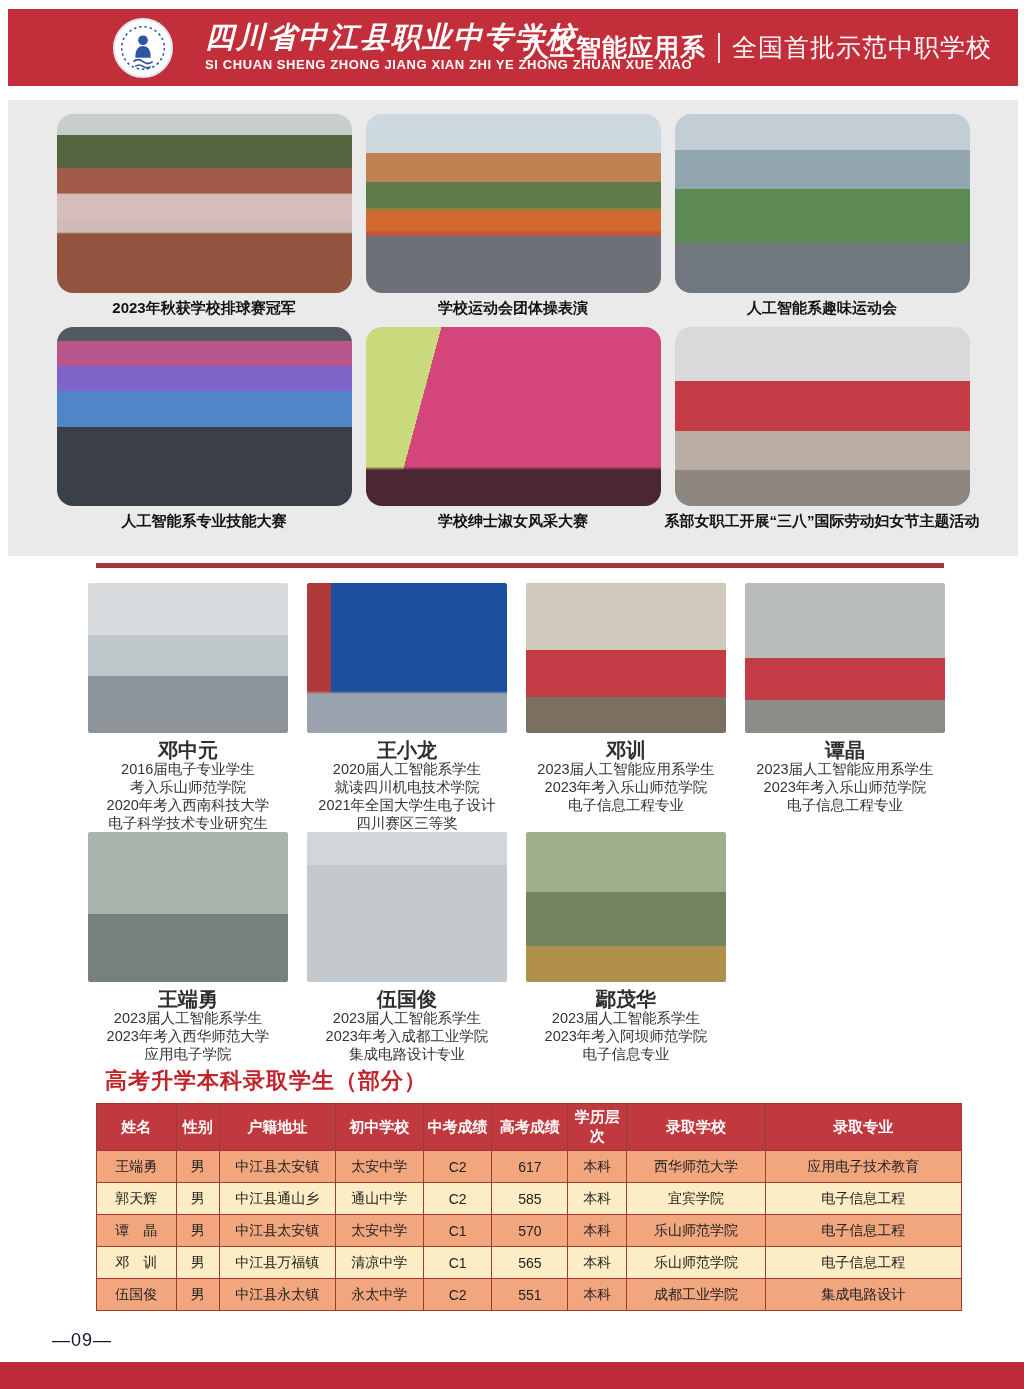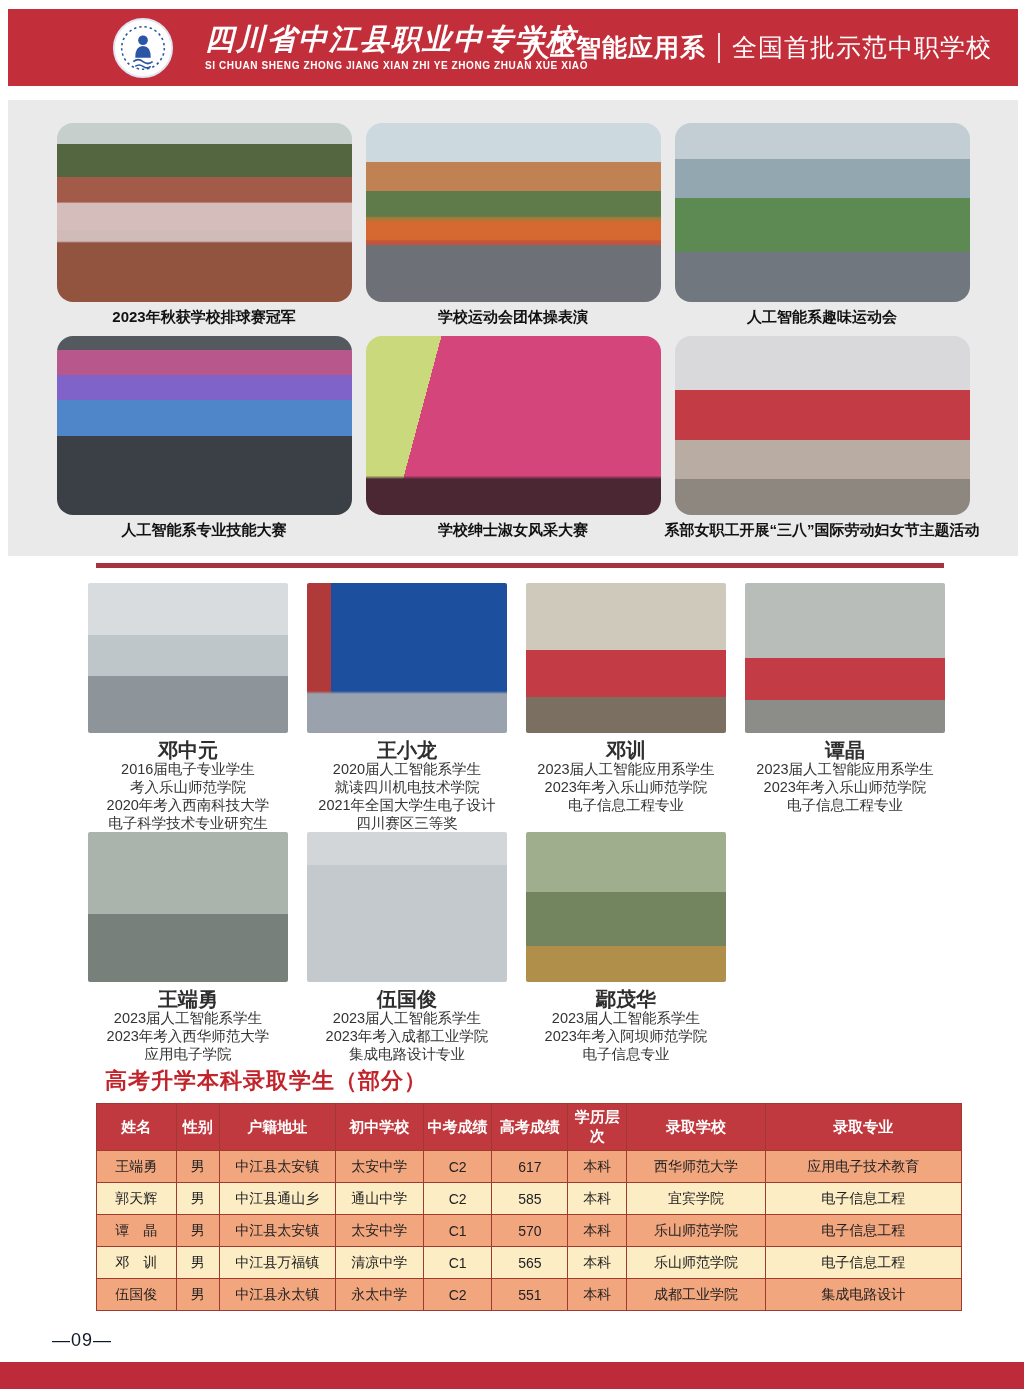--- a/index.html
+++ b/index.html
@@ -11,33 +11,33 @@
   .banner{
     position:absolute;left:8px;top:9px;width:1010px;height:77px;
     background:var(--brand-red,#c22f3a);
     display:flex;align-items:center;justify-content:space-between;
     padding:0 26px 0 104px;box-sizing:border-box;color:#fff;
   }
   .banner-left{display:flex;align-items:center;gap:31px;min-width:0;}
   .logo{width:62px;height:62px;flex:0 0 auto;}
   .name-block{display:flex;flex-direction:column;line-height:1.1;}
   .school-name{font-size:29px;font-weight:bold;font-style:italic;letter-spacing:2px;white-space:nowrap;}
-  .school-pinyin{font-size:10px;font-weight:bold;letter-spacing:.6px;margin-top:4px;white-space:nowrap;}
+  .school-pinyin{font-size:13px;font-weight:bold;letter-spacing:.6px;margin-top:4px;white-space:nowrap;}
   .banner-right{display:flex;align-items:center;gap:12px;white-space:nowrap;}
   .dept{font-size:25px;font-weight:bold;letter-spacing:1px;}
   .vline{width:2px;height:30px;background:rgba(255,255,255,.85);}
   .honor{font-size:25px;font-weight:500;letter-spacing:1px;}
   
   .gallery-wrap{
     position:absolute;left:8px;top:100px;width:1010px;height:456px;
     background:var(--gallery-bg,#eaeaea);
   }
   .gallery{
     display:grid;grid-template-columns:repeat(3,295px);column-gap:14px;row-gap:10px;
-    justify-content:center;padding-top:23px;
+    justify-content:center;padding-top:14px;
   }
   figure{margin:0;display:flex;flex-direction:column;align-items:center;}
   .photo{width:295px;height:179px;border-radius:16px;}
   figcaption{
     margin-top:6px;font-size:15px;font-weight:bold;color:#111;
     text-align:center;line-height:18px;white-space:nowrap;
   }
   
   .g1{background:
     linear-gradient(180deg,rgba(255,255,255,0) 44%,rgba(240,240,248,.66) 45% 66%,rgba(255,255,255,0) 67%),

